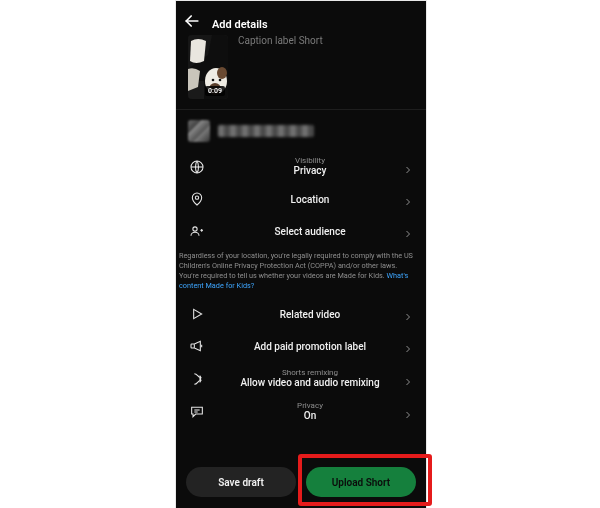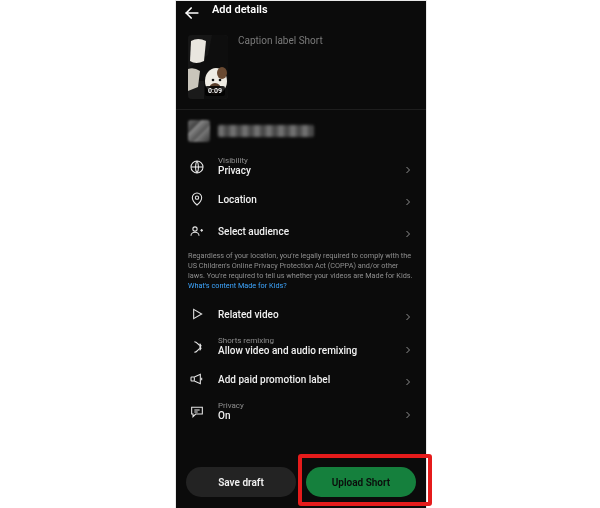--- a/index.html
+++ b/index.html
@@ -1,37 +1,37 @@
 <!DOCTYPE html>
 <html><head>
 <meta charset="utf-8">
 <style>
   html,body{margin:0;padding:0;background:#fff;}
   .stage{width:600px;height:508px;position:relative;font-family:Roboto,Arial,sans-serif;}
   .phone{position:absolute;left:175px;top:0;width:250px;height:508px;background:#0b0b0b;border:1px solid #e9e9e9;overflow:hidden;color:#fff;}
-  .topbar{display:flex;align-items:flex-start;height:28px;padding:2px 6px 0 6px;}
+  .topbar{display:flex;align-items:flex-end;height:28px;padding:2px 6px 0 6px;}
   .back{width:20px;height:20px;display:flex;align-items:center;justify-content:center;cursor:pointer;}
   .title{font-size:11px;font-weight:600;margin-left:10px;}
   .thumbRow{display:flex;align-items:flex-start;padding:4px 12px 10px 12px;}
   .thumb{width:40px;height:64px;border-radius:4px;overflow:hidden;position:relative;background:#222;flex:none;}
   .thumb svg{width:100%;height:100%;display:block;}
   .dur{position:absolute;right:3px;bottom:3px;background:rgba(0,0,0,.85);color:#fff;font-size:7px;font-weight:600;padding:1px 3px;border-radius:2px;}
   .caption{margin-left:10px;font-size:10px;color:#7a7a7a;}
   .hr{height:1px;background:#1e1e1e;margin:0 0 0 0;}
   .account{display:flex;align-items:center;padding:10px 12px 8px 12px;}
   .avatar{width:22px;height:22px;border-radius:3px;background:linear-gradient(135deg,#6b6b6b 0,#3b3b3b 30%,#8a8a8a 32%,#4c4c4c 60%,#7a7a7a 62%,#2b2b2b 100%);filter:blur(1px) contrast(.9);}
   .acctName{margin-left:8px;width:96px;height:12px;background:repeating-linear-gradient(90deg,#6f6f6f 0 6px,#4a4a4a 6px 12px);filter:blur(1.6px);border-radius:2px;}
-  .row{display:flex;align-items:center;padding:7px 12px;cursor:pointer;}
+  .row{display:flex;align-items:center;padding:7px 12px;cursor:pointer;text-align:center;}
   .icon{width:18px;height:18px;flex:none;display:flex;align-items:center;justify-content:center;color:#e6e6e6;}
   .icon svg{width:16px;height:16px;display:block;}
   .labels{flex:1;margin-left:12px;min-width:0;}
   .sup{font-size:8px;color:#8f8f8f;line-height:1;}
   .main{font-size:10px;color:#f1f1f1;font-weight:500;}
   .chev{width:12px;height:12px;flex:none;color:#8f8f8f;}
-  .disclaimer{padding:4px 12px 8px 12px;font-size:7.3px;line-height:1.35;color:#8f8f8f;}
+  .disclaimer{padding:4px 12px 8px 3px;font-size:7.3px;line-height:1.35;color:#8f8f8f;}
   .disclaimer a{color:#3ea6ff;text-decoration:none;}
   .footer{position:absolute;left:0;right:0;bottom:0;padding:10px 10px 12px 10px;display:flex;gap:10px;justify-content:flex-end;}
   .btn{flex:1;height:30px;border-radius:16px;display:flex;align-items:center;justify-content:center;font-size:10px;font-weight:600;cursor:pointer;}
   .btnDraft{background:#232323;color:#f1f1f1;}
   .btnUpload{background:#15803d;color:#0b0b0b;}
   .highlight{position:absolute;border:4px solid #e51b1b;border-radius:3px;pointer-events:none;}
 </style>
 </head>
 <body>
 
@@ -146,58 +146,58 @@
       <div class="chev">
         <svg viewBox="0 0 24 24" fill="none" stroke="currentColor" stroke-width="2">
             <path d="M9 6l6 6-6 6"></path>
           </svg>
       </div>
     </div>
 
     <div class="row">
       <div class="icon">
         <svg viewBox="0 0 24 24" fill="none" stroke="currentColor" stroke-width="1.6">
+            <rect x="3" y="9" width="5" height="6" rx="1"></rect>
+            <path d="M8 9l9-4v14l-9-4"></path>
+            <path d="M19 10v4"></path>
+          </svg>
+      </div>
+      <div class="labels">
+        <div class="main">Add paid promotion label</div>
+      </div>
+      <div class="chev">
+        <svg viewBox="0 0 24 24" fill="none" stroke="currentColor" stroke-width="2">
+            <path d="M9 6l6 6-6 6"></path>
+          </svg>
+      </div>
+    </div>
+
+    <div class="row">
+      <div class="icon">
+        <svg viewBox="0 0 24 24" fill="none" stroke="currentColor" stroke-width="1.6">
             <path d="M8 4c5 0 5 6 10 6"></path>
             <path d="M8 20c5 0 5-6 10-6"></path>
             <path d="M16 7l2 3-2 3" fill="none"></path>
             <path d="M16 17l2-3-2-3" fill="none"></path>
           </svg>
       </div>
       <div class="labels">
         <div class="sup">Shorts remixing</div>
         <div class="main">Allow video and audio remixing</div>
       </div>
       <div class="chev">
         <svg viewBox="0 0 24 24" fill="none" stroke="currentColor" stroke-width="2">
             <path d="M9 6l6 6-6 6"></path>
           </svg>
       </div>
     </div>
 
     <div class="row">
       <div class="icon">
         <svg viewBox="0 0 24 24" fill="none" stroke="currentColor" stroke-width="1.6">
-            <rect x="3" y="9" width="5" height="6" rx="1"></rect>
-            <path d="M8 9l9-4v14l-9-4"></path>
-            <path d="M19 10v4"></path>
-          </svg>
-      </div>
-      <div class="labels">
-        <div class="main">Add paid promotion label</div>
-      </div>
-      <div class="chev">
-        <svg viewBox="0 0 24 24" fill="none" stroke="currentColor" stroke-width="2">
-            <path d="M9 6l6 6-6 6"></path>
-          </svg>
-      </div>
-    </div>
-
-    <div class="row">
-      <div class="icon">
-        <svg viewBox="0 0 24 24" fill="none" stroke="currentColor" stroke-width="1.6">
             <path d="M4 5h16v10H10l-4 4v-4H4z"></path>
             <path d="M8 9h8"></path>
             <path d="M8 12h5"></path>
           </svg>
       </div>
       <div class="labels">
         <div class="sup">Privacy</div>
         <div class="main">On</div>
       </div>
       <div class="chev">

